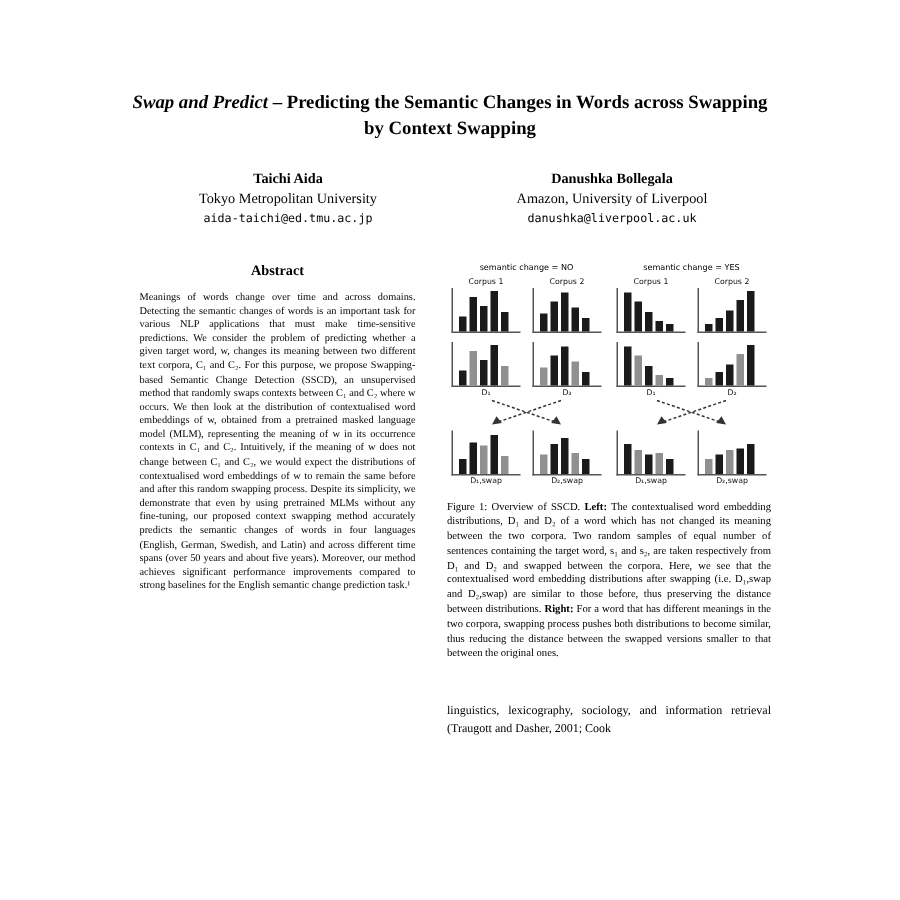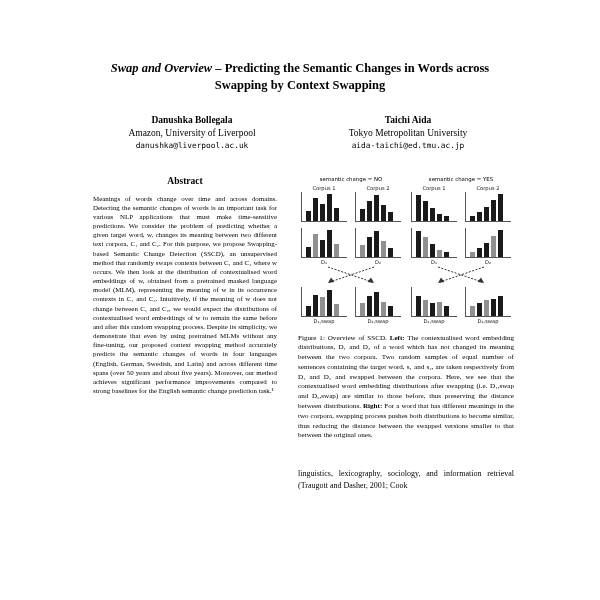--- a/index.html
+++ b/index.html
@@ -47,33 +47,33 @@
 
   .body-text { margin-top:27px; font-size:8px; line-height:1.45; text-align:justify; }
 </style>
 </head>
 <body>
 
 <div class="page">
   <div class="content">
 
     <div class="title">
-      <span class="it">Swap and Overview</span><span> – Predicting the Semantic Changes in Words across Swapping by Context Swapping</span>
+      <span class="it">Swap and Predict</span><span> – Predicting the Semantic Changes in Words across Swapping by Context Swapping</span>
     </div>
 
     <div class="authors">
+      <div class="author">
+        <div class="name">Taichi Aida</div>
+        <div class="affil">Tokyo Metropolitan University</div>
+        <div class="email">aida-taichi@ed.tmu.ac.jp</div>
+      </div>
       <div class="author">
         <div class="name">Danushka Bollegala</div>
         <div class="affil">Amazon, University of Liverpool</div>
         <div class="email">danushka@liverpool.ac.uk</div>
-      </div>
-      <div class="author">
-        <div class="name">Taichi Aida</div>
-        <div class="affil">Tokyo Metropolitan University</div>
-        <div class="email">aida-taichi@ed.tmu.ac.jp</div>
       </div>
     </div>
 
     <div class="cols">
 
       <div class="col-left">
         <div class="abs-head">Abstract</div>
         <div class="abs-text">Meanings of words change over time and across domains. Detecting the semantic changes of words is an important task for various NLP applications that must make time-sensitive predictions. We consider the problem of predicting whether a given target word, w, changes its meaning between two different text corpora, C₁ and C₂. For this purpose, we propose Swapping-based Semantic Change Detection (SSCD), an unsupervised method that randomly swaps contexts between C₁ and C₂ where w occurs. We then look at the distribution of contextualised word embeddings of w, obtained from a pretrained masked language model (MLM), representing the meaning of w in its occurrence contexts in C₁ and C₂. Intuitively, if the meaning of w does not change between C₁ and C₂, we would expect the distributions of contextualised word embeddings of w to remain the same before and after this random swapping process. Despite its simplicity, we demonstrate that even by using pretrained MLMs without any fine-tuning, our proposed context swapping method accurately predicts the semantic changes of words in four languages (English, German, Swedish, and Latin) and across different time spans (over 50 years and about five years). Moreover, our method achieves significant performance improvements compared to strong baselines for the English semantic change prediction task.¹</div>
       </div>
 

